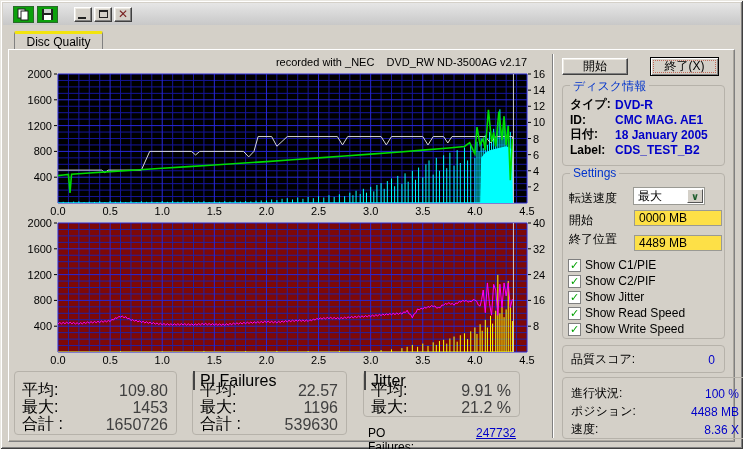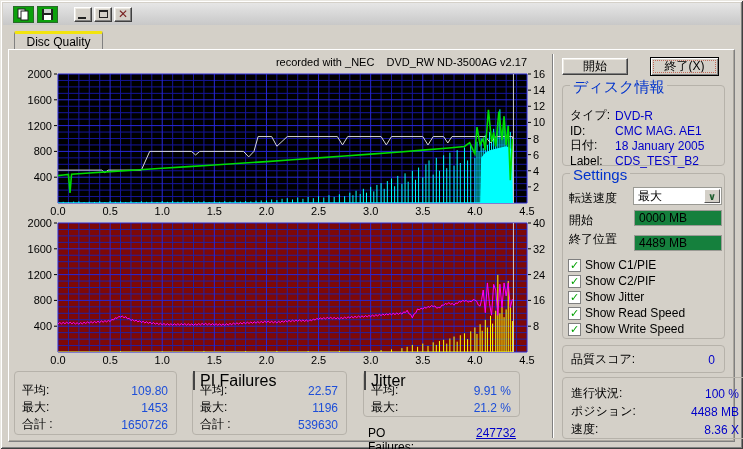--- a/index.html
+++ b/index.html
@@ -54,40 +54,40 @@
     border-top:1px solid #fff; border-left:1px solid #fff;
     border-right:1px solid #404040; border-bottom:1px solid #404040;
     box-shadow: inset -1px -1px 0 #808080, inset 1px 1px 0 #ece9e2; }
   #start-btn { left:562px; top:58px; width:66px; height:17px; }
   #stop-btn  { left:650px; top:57px; width:69px; height:19px;
     outline:1px dotted #c46a5a; outline-offset:-4px; border-color:#000; 
     box-shadow: inset 1px 1px 0 #fff, inset -1px -1px 0 #808080; }
 
   .groupbox { position:absolute; border:1px solid #b6b2aa; border-radius:4px; }
   .groupbox > .gtitle { position:absolute; top:-8px; left:7px; background:#d4d0c8;
-    padding:0 3px; font-size:15px; color:#0033cc; display:flex; align-items:center; }
+    padding:0 3px; font-size:12px; color:#0033cc; display:flex; align-items:center; }
   .gtitle .swatch { width:9px; height:9px; border:1px solid #444; margin-right:5px; }
   .gtitle.black { color:#000; }
 
   #disc-info { left:562px; top:85px; width:163px; height:81px; }
-  .info-rows { position:absolute; left:7px; right:6px; top:22px; }
+  .info-rows { position:absolute; left:7px; right:6px; top:11px;font-weight:bold; }
   .info-row { display:flex; height:15px; font-size:12px; align-items:center; }
   .info-row .lbl { width:45px; color:#000; }
   .info-row .val { color:#0000c8; }
 
   #settings { left:562px; top:173px; width:163px; height:166px; }
   .set-lbl { position:absolute; left:6px; font-size:12px; color:#000; }
-  .combo { position:absolute; left:70px; top:13px; width:89px; height:18px;
+  .combo { position:absolute; left:70px; top:13px; width:72px; height:18px;
     background:#fff; border:1px solid #9a9a94; font-size:12px; color:#000;
     display:flex; align-items:center; padding-left:4px; }
   .combo-btn { position:absolute; right:1px; top:1px; bottom:1px; width:16px;
     background:#d4d0c8; border:1px solid; border-color:#fff #555 #555 #fff;
     display:flex; align-items:center; justify-content:center;
     font-size:10px; font-weight:bold; color:#1d5c2c; }
-  .field { position:absolute; left:71px; width:88px; height:16px; background:#15803d;
+  .field { position:absolute; left:71px; width:88px; height:16px; background:#fde047;
     border:1px solid #9a9a94; font-size:12px; color:#000; display:flex;
     align-items:center; padding-left:4px; }
   #field-start { top:36px; } #field-end { top:61px; }
   .cbrow { position:absolute; left:5px; display:flex; align-items:center; height:14px; }
   .cbbox { width:13px; height:13px; background:#fff; border:1px solid #7f7f7f;
     display:flex; align-items:center; justify-content:center;
     font-size:11px; font-weight:bold; color:#00a000; line-height:1; }
   .cblabel { font-size:12px; color:#000; margin-left:4px; }
 
   #quality-box { left:562px; top:345px; width:163px; height:28px; }
@@ -95,23 +95,23 @@
   .kv { position:absolute; left:8px; right:9px; display:flex; font-size:12px; height:15px; align-items:center; }
   .kv .lbl { color:#000; flex:1; }
   .kv .val { color:#0000c8; text-align:right; }
 
   
   .legend { position:absolute; border:1px solid #b6b2aa; border-radius:4px; }
   #legend-pie { left:14px;  top:371px; width:163px; height:64px; }
   #legend-pif { left:192px; top:371px; width:155px; height:64px; }
   #legend-jit { left:363px; top:371px; width:157px; height:46px; }
   .legend .rows { position:absolute; left:7px; right:8px; top:10px; }
-  .lrow { display:flex; font-size:12px; height:17px; align-items:center; }
+  .lrow { display:flex; font-size:16px; height:17px; align-items:center; }
   .lrow .lbl { color:#000; flex:1; }
-  .lrow .val { color:#1d4ed8; text-align:left; }
+  .lrow .val { color:#404040; text-align:left; }
   #po-row { position:absolute; left:368px; top:426px; width:148px; display:flex;
     font-size:12px;gap:44px; }
   #po-row .lbl { color:#000; flex:1; }
   #po-row .val { color:#0000c8;text-decoration:underline; }
 </style>
 </head>
 <body>
 
 <div class="window">
 

